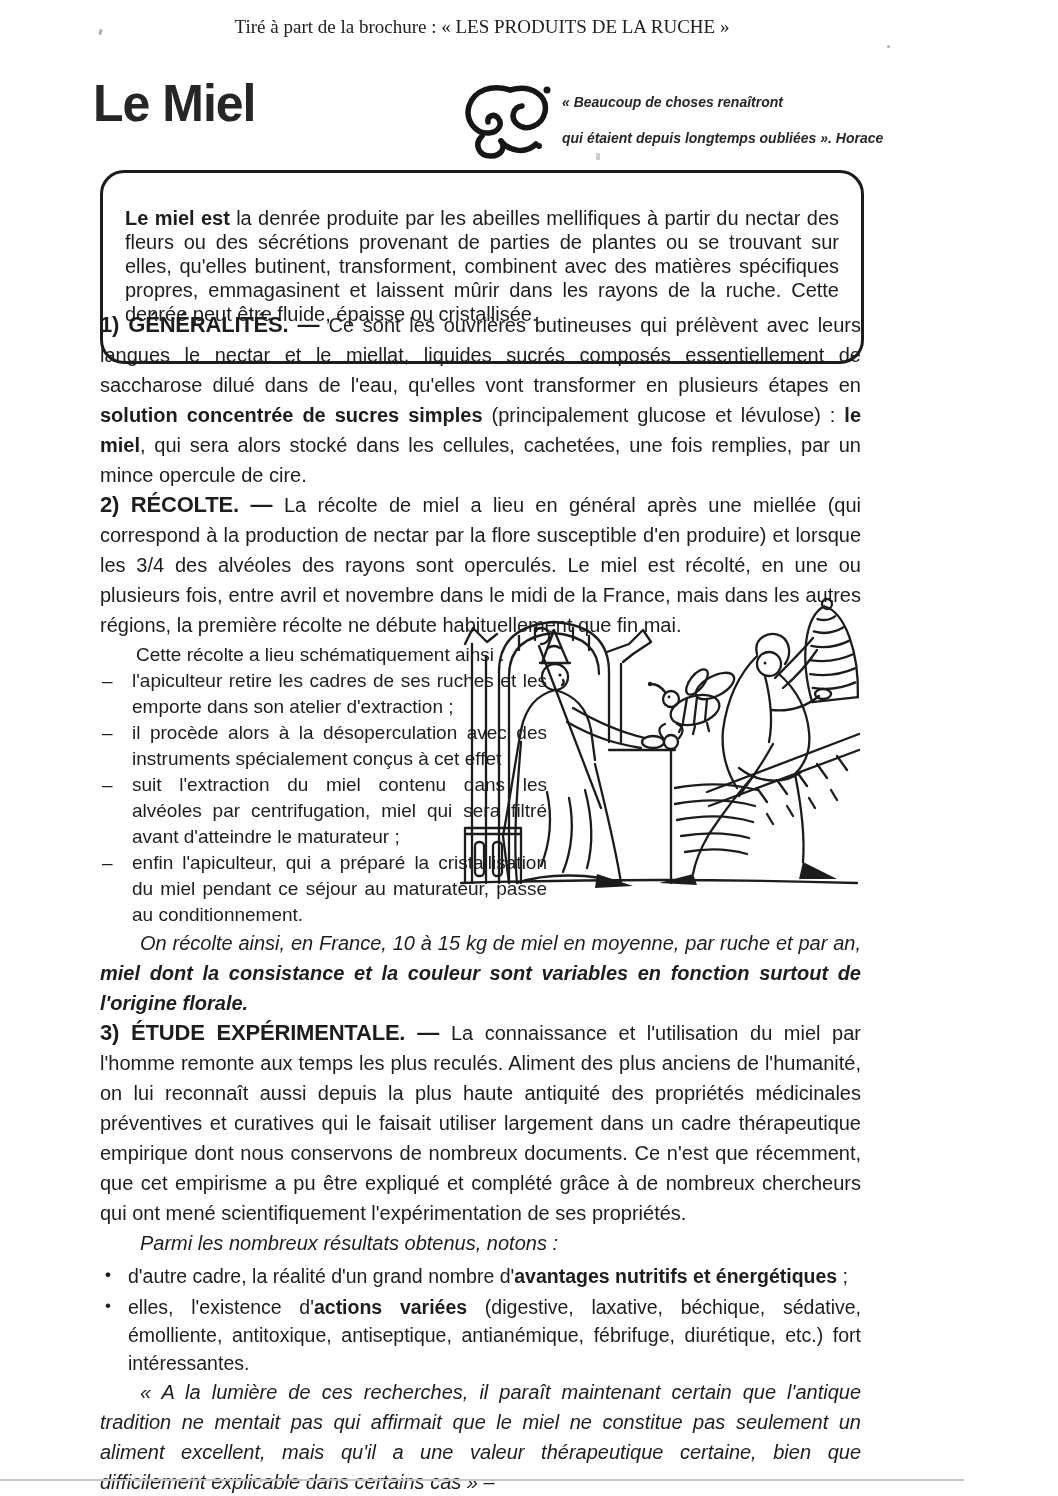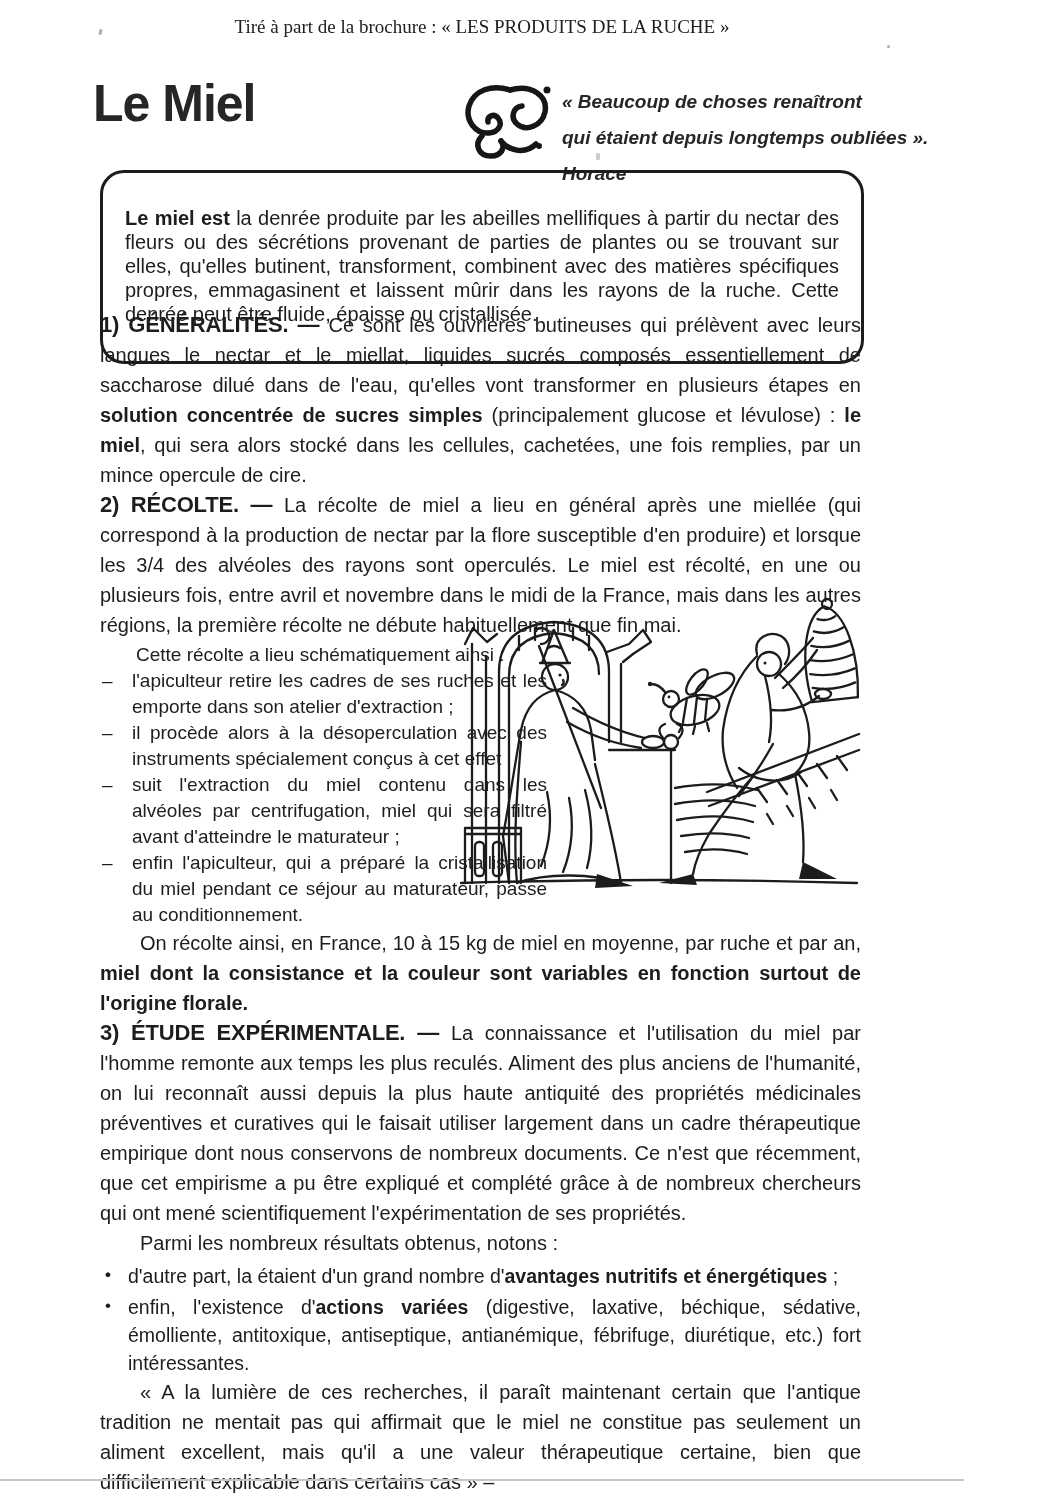--- a/index.html
+++ b/index.html
@@ -14,33 +14,33 @@
   
   .hdr{position:absolute;left:0;right:0;text-align:center;
        font-family:"Liberation Serif", serif;font-size:19px;color:#202020;}
   .hdr1{top:16px;}
   .hdr2{top:43px;}
   
   .title{position:absolute;left:93px;top:76px;font-size:50px;font-weight:700;
          letter-spacing:-1px;line-height:1.1;color:#262626;transform:scaleY(1.04);}
   .ornament{position:absolute;left:460px;top:80px;width:92px;height:80px;}
   .epigraph{position:absolute;left:562px;top:84px;width:400px;
-            font-style:italic;font-weight:700;font-size:19px;line-height:36px;color:#262626;}
+            font-style:italic;font-weight:700;font-size:14px;line-height:36px;color:#262626;}
   
   .introbox{position:absolute;left:100px;right:100px;top:170px;
             border:3px solid #1c1c1c;border-radius:24px;
             padding:13px 22px 15px 22px;
             font-size:20px;line-height:24px;}
   .just{text-align:justify;text-align-last:left;}
   
   .content{position:absolute;left:100px;right:103px;top:310px;font-size:20px;line-height:30px;}
   .content p{margin:0;}
   .h{font-weight:700;font-size:22px;letter-spacing:-0.2px;}
   .b{font-weight:700;}
-  .indent{text-indent:40px;}
+  .indent{text-indent:40px;font-style:italic;}
   .mt8{margin-top:8px;} .mt10{margin-top:10px;} .mt12{margin-top:12px;} .mt14{margin-top:14px;}
   
   .steps{width:447px;font-size:19px;line-height:26px;margin-top:2px;}
   .steps-intro{text-indent:36px;margin:0;}
   .step{position:relative;padding-left:32px;text-align:justify;text-align-last:left;}
   .step .marker{position:absolute;left:2px;top:0;}
   
   .woodcut{position:absolute;top:282px;right:0;width:404px;height:298px;}
   .woodcut svg{width:100%;height:100%;}
   
@@ -208,25 +208,25 @@
     <p class="just mt12"><span class="h">3) ÉTUDE EXPÉRIMENTALE. — </span><span>La connaissance et l'utilisation du miel par l'homme remonte aux temps les plus reculés. Aliment des plus anciens de l'humanité, on lui reconnaît aussi depuis la plus haute antiquité des propriétés médicinales préventives et curatives qui le faisait utiliser largement dans un cadre thérapeutique empirique dont nous conservons de nombreux documents. Ce n'est que récemment, que cet empirisme a pu être expliqué et complété grâce à de nombreux chercheurs qui ont mené scientifiquement l'expérimentation de ses propriétés.</span></p>
 
     <p class="indent mt12">Parmi les nombreux résultats obtenus, notons :</p>
 
     <div class="results">
       <div class="result">
         <span class="marker">•</span>
       </div>
       <div class="result">
         <span class="marker">•</span>
-        <span><span>d'autre part, la étaient d'un grand nombre d'</span><span class="b">avantages nutritifs et énergétiques</span><span> ;</span></span>
+        <span><span>d'autre cadre, la réalité d'un grand nombre d'</span><span class="b">avantages nutritifs et énergétiques</span><span> ;</span></span>
       </div>
       <div class="result">
         <span class="marker">•</span>
-        <span><span>enfin, l'existence d'</span><span class="b">actions variées</span><span> (digestive, laxative, béchique, sédative, émolliente, antitoxique, antiseptique, antianémique, fébrifuge, diurétique, etc.) fort intéressantes.</span></span>
+        <span><span>elles, l'existence d'</span><span class="b">actions variées</span><span> (digestive, laxative, béchique, sédative, émolliente, antitoxique, antiseptique, antianémique, fébrifuge, diurétique, etc.) fort intéressantes.</span></span>
       </div>
     </div>
 
     <p class="just indent mt14">« A la lumière de ces recherches, il paraît maintenant certain que l'antique tradition ne mentait pas qui affirmait que le miel ne constitue pas seulement un aliment excellent, mais qu'il a une valeur thérapeutique certaine, bien que difficilement explicable dans certains cas » –</p>
 
     <p class="attribution">Professeur Rémy CHAUVIN.</p>
 
   </div>
 
   <div class="bottom-rule"></div>

